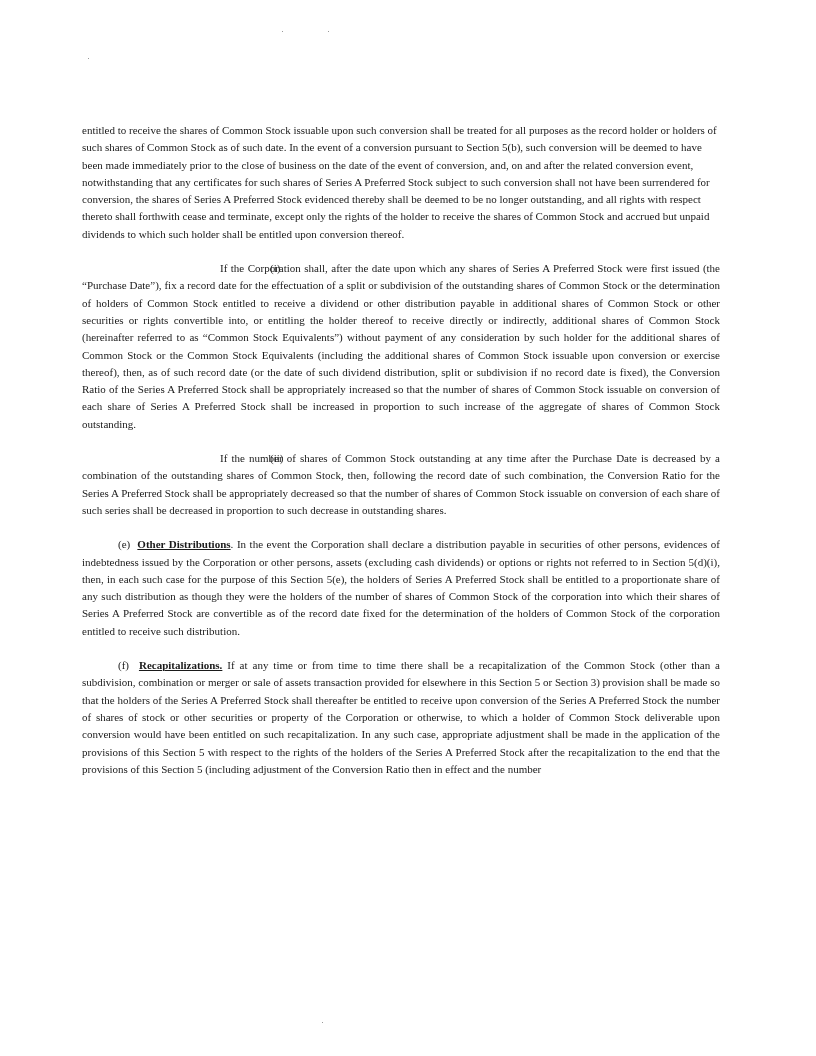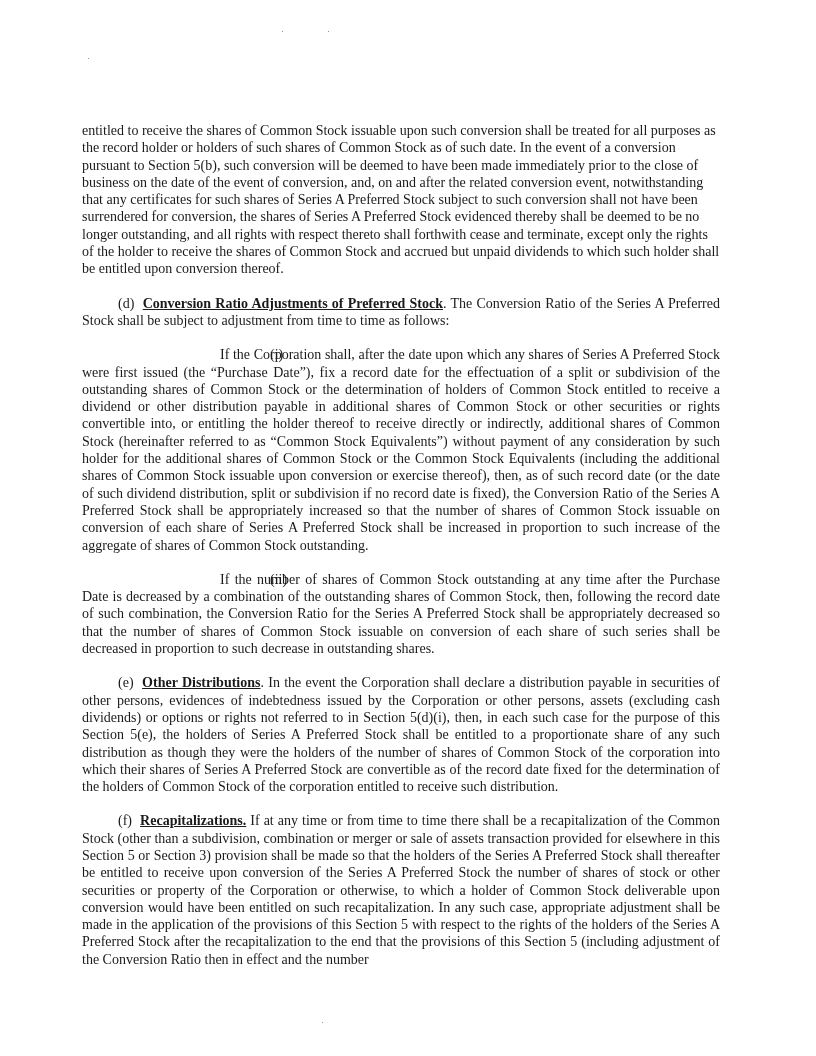--- a/index.html
+++ b/index.html
@@ -1,20 +1,20 @@
 <!DOCTYPE html>
 <html><head>
 <meta charset="utf-8">
 <style>
   html, body { margin: 0; padding: 0; background: #ffffff; }
   body { width: 816px; height: 1056px; position: relative; overflow: hidden; }
   .page {
     position: absolute; left: 82px; top: 122px; width: 638px;
     font-family: "Liberation Serif", "DejaVu Serif", serif;
-    font-size: 14px; line-height: 17.3px; color: #1a1a1a;
+    font-size: 11px; line-height: 17.3px; color: #1a1a1a;
   }
   .page p { margin: 0 0 17px 0; }
   .justify { text-align: justify; text-align-last: left; }
   .ind1 { text-indent: 36px; }
   .ind2 { text-indent: 94px; }
   .num { display: inline-block; }
   .ind2 .num { width: 44px; }
   .heading { font-weight: bold; text-decoration: underline; }
   .ul { }
   .speck { position: absolute; width: 1px; height: 1px; background: #999; }
@@ -24,24 +24,20 @@
 
 <div class="speck" style="left:282px;top:31px;"></div>
 <div class="speck" style="left:328px;top:31px;"></div>
 <div class="speck" style="left:88px;top:58px;"></div>
 <div class="speck" style="left:322px;top:1022px;"></div>
 
 <div class="page">
 
   <p class="justify" style="text-align:left;">entitled to receive the shares of Common Stock issuable upon such conversion shall be treated for all purposes as the record holder or holders of such shares of Common Stock as of such date.  In the event of a conversion pursuant to Section 5(b), such conversion will be deemed to have been made immediately prior to the close of business on the date of the event of conversion, and, on and after the related conversion event, notwithstanding that any certificates for such shares of Series A Preferred Stock subject to such conversion shall not have been surrendered for conversion, the shares of Series A Preferred Stock evidenced thereby shall be deemed to be no longer outstanding, and all rights with respect thereto shall forthwith cease and terminate, except only the rights of the holder to receive the shares of Common Stock and accrued but unpaid dividends to which such holder shall be entitled upon conversion thereof.</p>
 
-  <p class="justify ind1">
-    <span>(d)</span>&nbsp;
-    <span class="heading">Conversion Ratio Adjustments of Preferred Stock</span><span>.</span><span>  The Conversion Ratio of the Series A Preferred Stock shall be subject to adjustment from time to time as follows:</span>
-  </p>
 
   <p class="justify ind2">
     <span class="num">(i)</span><span>If the Corporation shall, after the date upon which any shares of Series A Preferred Stock were first issued (the “</span><span class="ul">Purchase Date</span><span>”), fix a record date for the effectuation of a split or subdivision of the outstanding shares of Common Stock or the determination of holders of Common Stock entitled to receive a dividend or other distribution payable in additional shares of Common Stock or other securities or rights convertible into, or entitling the holder thereof to receive directly or indirectly, additional shares of Common Stock (hereinafter referred to as “</span><span class="ul">Common Stock Equivalents</span><span>”) without payment of any consideration by such holder for the additional shares of Common Stock or the Common Stock Equivalents (including the additional shares of Common Stock issuable upon conversion or exercise thereof), then, as of such record date (or the date of such dividend distribution, split or subdivision if no record date is fixed), the Conversion Ratio of the Series A Preferred Stock shall be appropriately increased so that the number of shares of Common Stock issuable on conversion of each share of Series A Preferred Stock shall be increased in proportion to such increase of the aggregate of shares of Common Stock outstanding.</span>
   </p>
 
   <p class="justify ind2">
     <span class="num">(ii)</span><span>If the number of shares of Common Stock outstanding at any time after the Purchase Date is decreased by a combination of the outstanding shares of Common Stock, then, following the record date of such combination, the Conversion Ratio for the Series A Preferred Stock shall be appropriately decreased so that the number of shares of Common Stock issuable on conversion of each share of such series shall be decreased in proportion to such decrease in outstanding shares.</span>
   </p>
 
   <p class="justify ind1">

